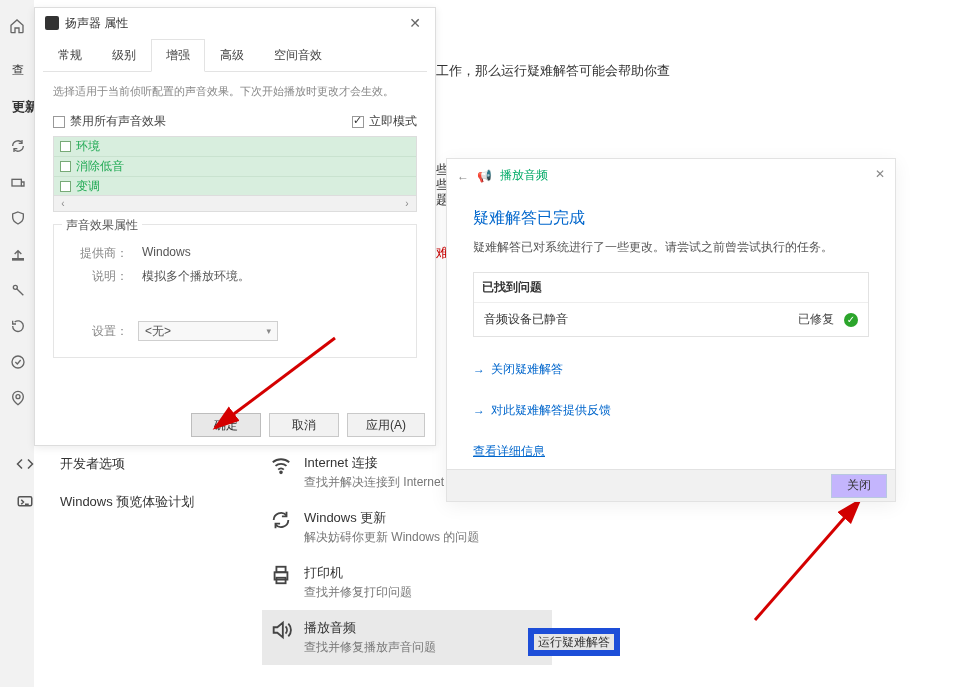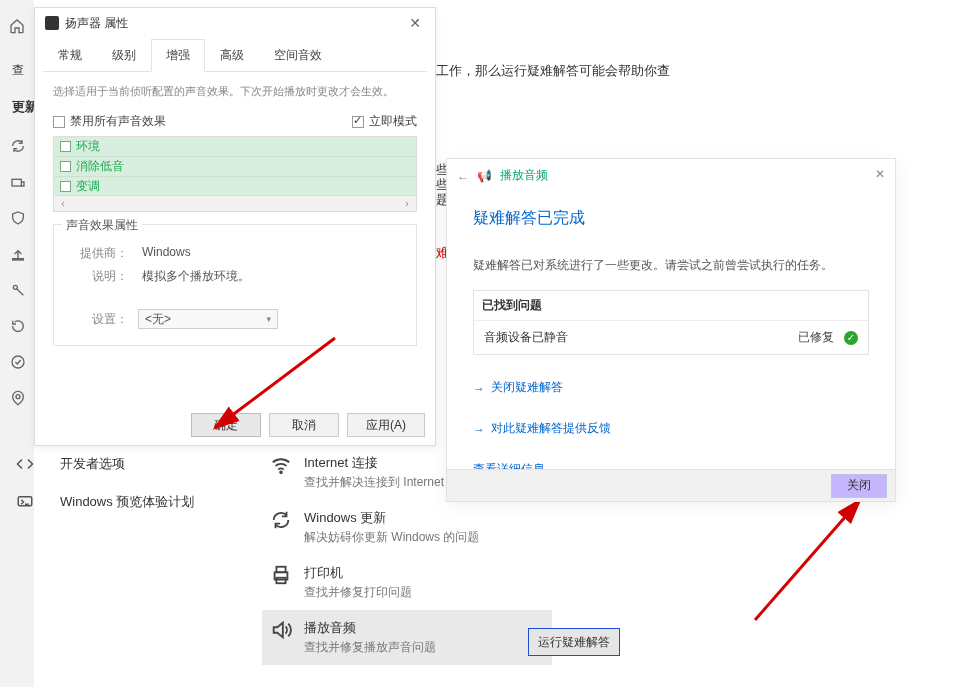--- a/index.html
+++ b/index.html
@@ -42,21 +42,21 @@
     .effects-list .ef:first-child{border-top:0;}
     .effects-list .ef .box { width:11px; height:11px; border:1px solid #7a7; background:#fff; }
     .scroll-h { height:16px; background:#f1f1f1; border-top:1px solid #ddd; display:flex; align-items:center; justify-content:space-between; padding:0 2px; }
     .scroll-h .arr { width:14px; text-align:center; color:#888; font-size:10px; }
 
     .fieldset { border:1px solid #e5e5e5; margin-top:12px; padding:14px 14px 16px; position:relative; }
     .fieldset .legend { position:absolute; top:-8px; left:8px; background:#fff; padding:0 4px; font-size:12px; color:#555; }
     .kv { display:flex; gap:14px; font-size:12px; color:#555; margin:6px 0; }
     .kv .k { width:60px; text-align:right; color:#888; }
 
-    .set-row { display:flex; align-items:center; gap:10px; margin-top:24px; }
+    .set-row { display:flex; align-items:center; gap:10px; margin-top:36px; }
     .set-row .k { width:60px; text-align:right; color:#888; font-size:12px; }
     .combo { width:140px; height:20px; border:1px solid #cfcfcf; background:#f8f8f8; color:#555; font-size:12px; padding:1px 6px; display:flex; align-items:center; justify-content:space-between; }
     .combo .dd { color:#888; font-size:9px; }
 
     .dlg-footer { position:absolute; right:10px; bottom:8px; display:flex; gap:8px; }
     .btn { min-width:70px; height:24px; border:1px solid #c9c9c9; background:#f2f2f2; font-size:12px; color:#333; display:flex; align-items:center; justify-content:center; cursor:pointer; }
     .btn.primary { background:#e8e8e8; border-color:#bdbdbd; }
     .btn.wide { min-width:78px; }
 
     
@@ -64,35 +64,35 @@
     .arrow2 { position:absolute; left:740px; top:490px; pointer-events:none; }
 
     
     .ts-list { position:absolute; left:262px; top:445px; width:290px; }
     .ts-item { display:flex; gap:12px; padding:9px 8px; }
     .ts-item.sel { background:#e9e9e9; }
     .ts-item .txt .t { font-size:13px; color:#333; }
     .ts-item .txt .d { font-size:12px; color:#777; margin-top:2px; }
     .ts-icon { width:22px; height:22px; flex:0 0 22px; color:#444; display:flex; align-items:center; justify-content:center; }
 
-    .run-ts-btn { position:absolute; left:528px; top:628px; min-width:92px; height:28px; background:#e6e6e6; border:1px solid #1d4ed8; }
+    .run-ts-btn { position:absolute; left:528px; top:628px; min-width:92px; height:28px; background:#e6e6e6; border:6px solid #1d4ed8; }
 
     
     .peek-txt { position:absolute; font-size:13px; color:#333; }
 
     
     .ts-win { position:absolute; left:446px; top:158px; width:450px; height:344px; background:#fff; border:1px solid #e2e2e2; box-shadow:0 4px 18px rgba(0,0,0,.06); }
     .ts-head { display:flex; justify-content:space-between; padding:8px 10px 6px; }
     .ts-head .ts-h-left { display:flex; gap:8px; align-items:center; }
     .ts-head .ts-h-left .backarr { color:#888; }
     .ts-head .ts-title { color:#0a6; font-size:12px; }
     .ts-head .ts-close { color:#888; cursor:pointer; }
 
     .ts-body { padding:8px 26px 0; }
-    .ts-h2 { color:#0066cc; font-size:16px; margin:10px 0 28px; font-weight:400; }
+    .ts-h2 { color:#0066cc; font-size:16px; margin:10px 0 10px; font-weight:400; }
     .ts-p { font-size:12px; color:#555; margin-bottom:16px; }
     .ts-box { border:1px solid #e2e2e2; }
     .ts-box .hdr { padding:6px 8px; font-size:12px; font-weight:600; color:#333; border-bottom:1px solid #eee; }
     .ts-box .row { padding:8px 10px; display:flex; align-items:center; justify-content:space-between; font-size:12px;text-align:right; }
     .status-wrap { display:flex; align-items:center; gap:10px; color:#444; }
     .green-dot { width:14px; height:14px; border-radius:50%; background:#2ba52b; display:flex; align-items:center; justify-content:center; color:#fff; font-size:10px; }
     .ts-links { margin:16px 0 6px; }
     .ts-links a { display:block; color:#0066cc; font-size:12px; margin:24px 0; text-decoration:none; }
     .ts-links a .ar { margin-right:6px; color:#0066cc; }
     .ts-detail { color:#0066cc; font-size:12px; margin-top:6px; }

